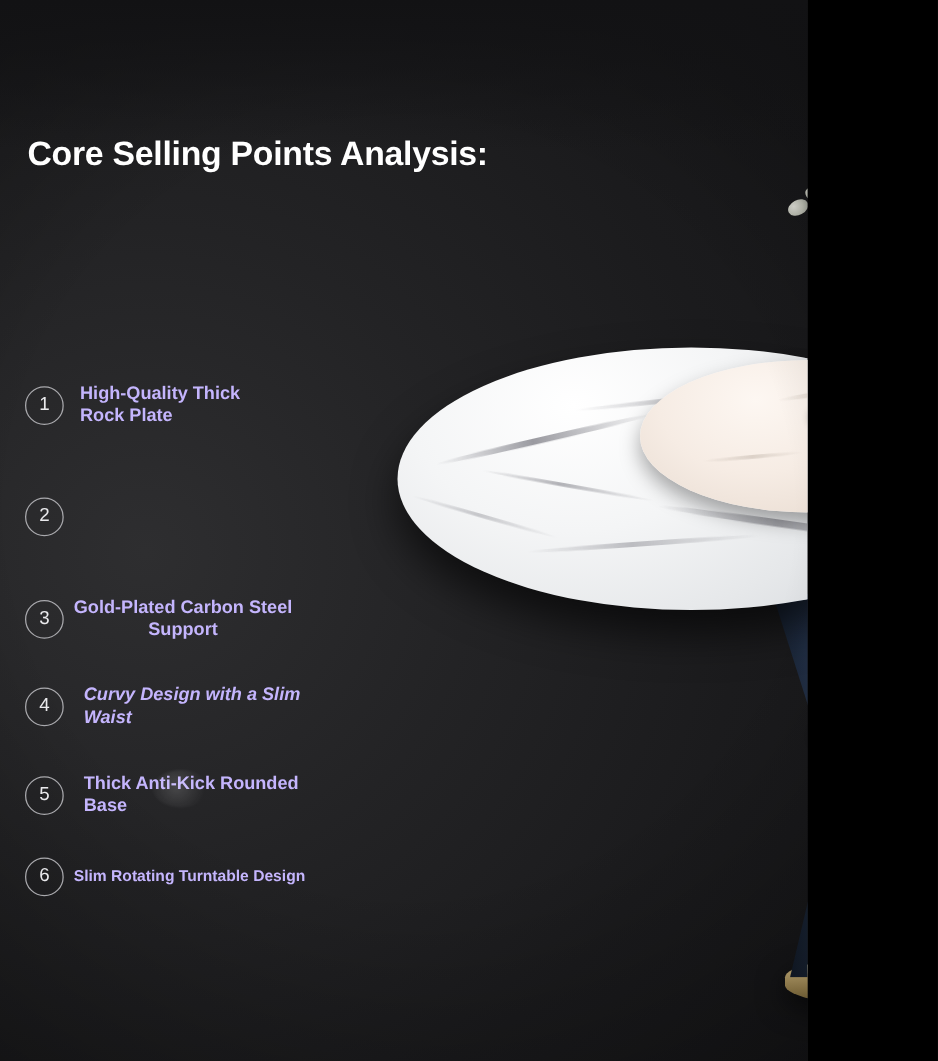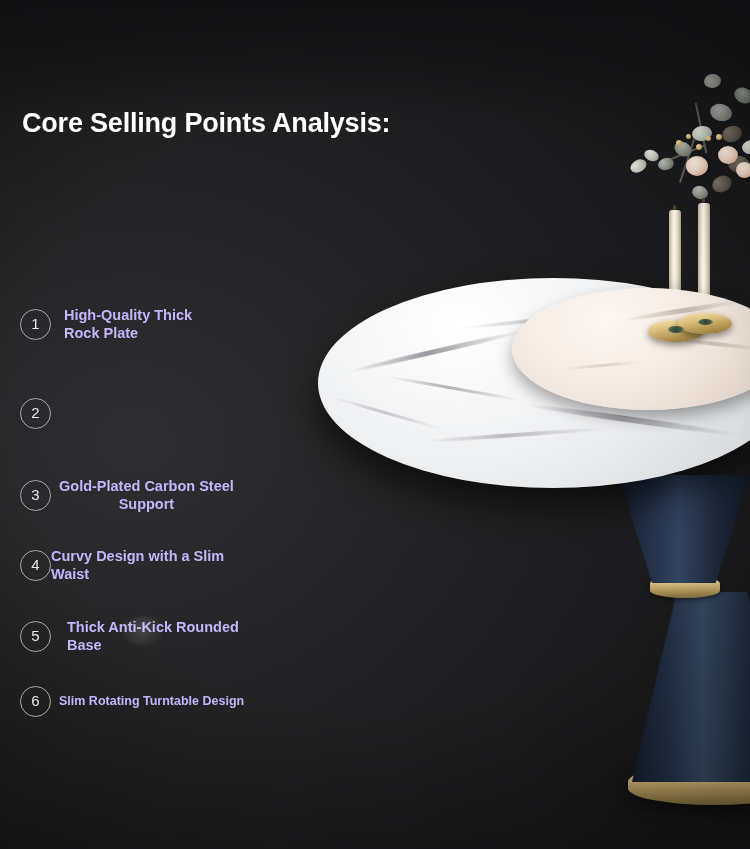--- a/index.html
+++ b/index.html
@@ -6,21 +6,21 @@
     margin: 0;
     padding: 0;
     background: #000;
   }
   body {
     font-family: "Liberation Sans", sans-serif;
   }
 
   #poster {
     position: relative;
-    width: 750px;
+    width: 646px;
     height: 849px;
     overflow: hidden;
     background: #151517;
   }
 
   
   .bg-base {
     position: absolute;
     inset: 0;
     background:
@@ -299,21 +299,21 @@
     white-space: pre-line;
   }
 
   .it1 { left: 20px; top:  10px; }
   .it1 .feature-text { margin-left: 13px; }
   .it2 { left: 20px; top: 102px; }
   .it2 .feature-text { margin-left: 8px; }
   .it3 { left: 20px; top: 181px; }
   .it3 .feature-text { margin-left: 8px; text-align: center; }
   .it4 { left: 20px; top: 251px; }
-  .it4 .feature-text { margin-left: 0px; }
+  .it4 .feature-text { margin-left: 16px; font-style: italic; }
   .it5 { left: 20px; top: 322px; }
   .it5 .feature-text { margin-left: 16px; }
   .it6 { left: 20px; top: 390px; }
   .it6 .feature-text { margin-left: 8px; font-size: 12.5px; }
 </style>
 </head>
 <body>
 
 <div id="poster">
 

